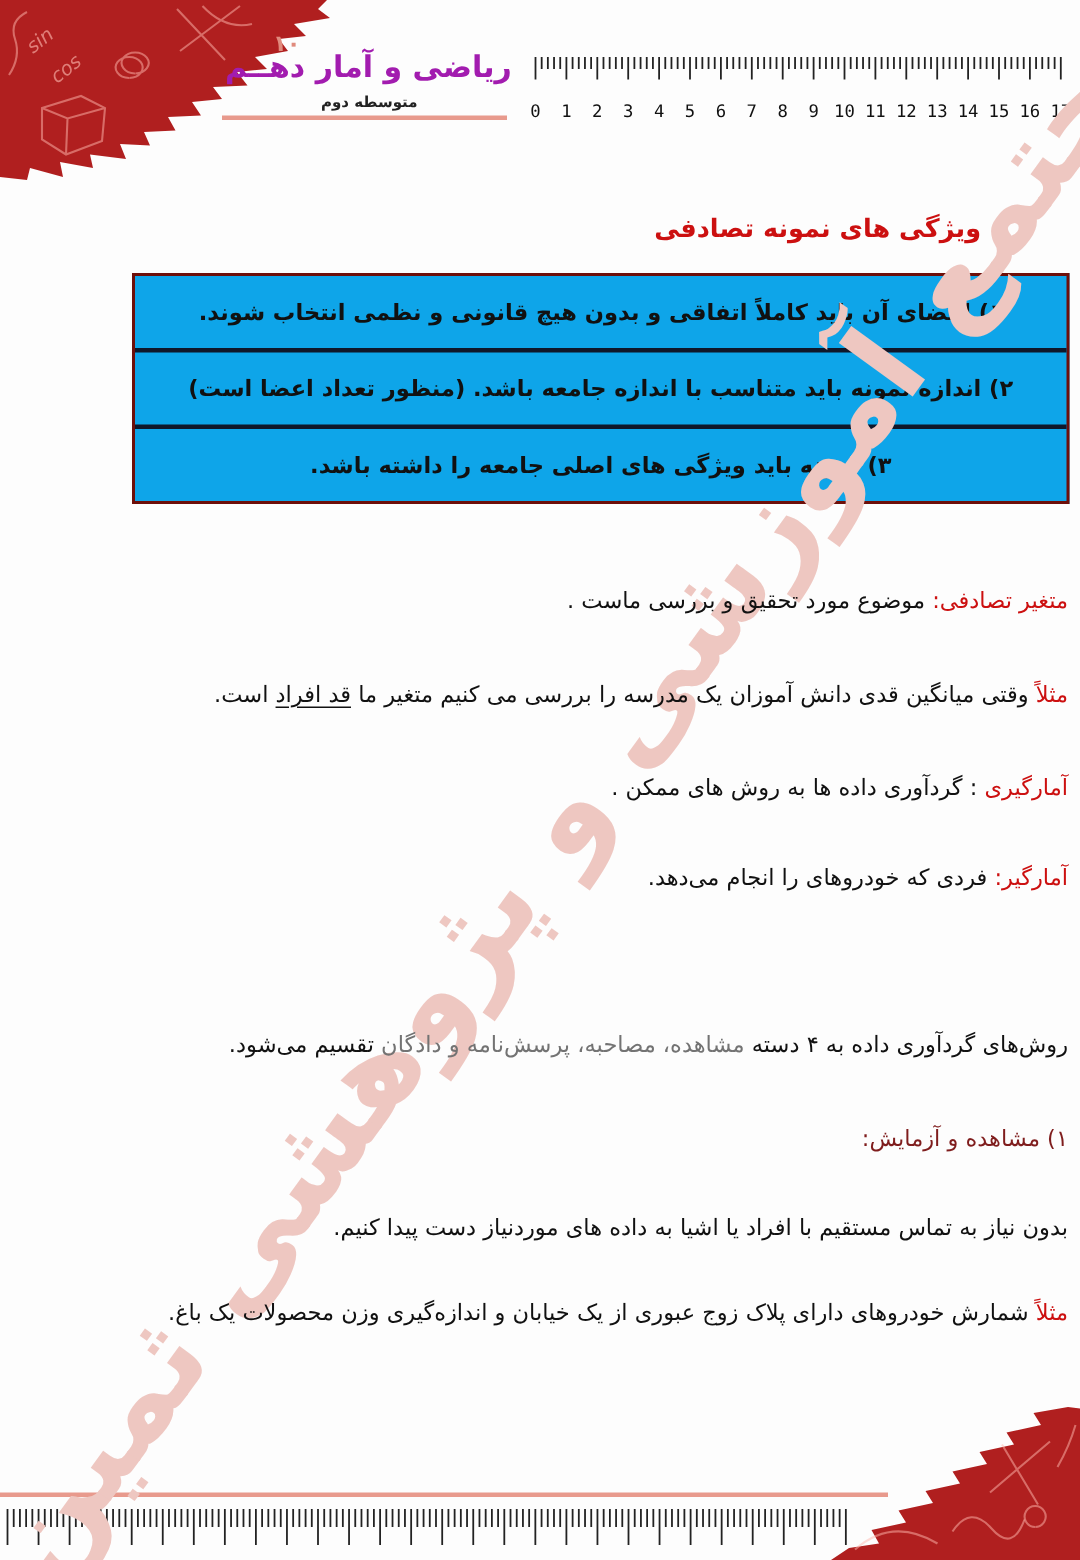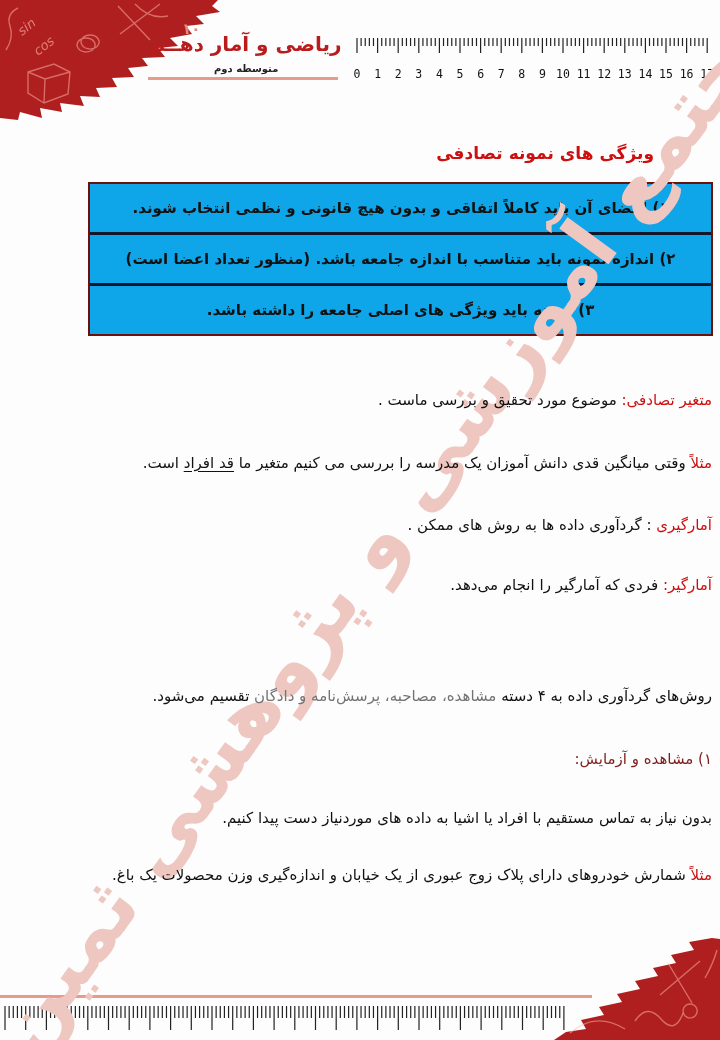--- a/index.html
+++ b/index.html
@@ -8,22 +8,22 @@
     background:#fdfdfd;font-family:"DejaVu Sans",sans-serif;
   }
   
   .corner{position:absolute;}
   .corner-tl{left:0;top:0;}
   .corner-br{left:540px;top:933px;}
   .doodle{stroke:rgba(255,185,175,0.5);stroke-width:1.4;fill:none;}
   .doodle-text{fill:rgba(255,190,180,0.6);font-style:italic;font-size:13px;font-family:"DejaVu Sans",sans-serif;}
   
   .logo{position:absolute;left:148px;top:30px;width:196px;height:62px;direction:rtl;}
-  .logo-title{position:absolute;right:2px;top:2px;width:192px;text-align:center;
-    font-size:20px;font-weight:bold;color:#b91c1c;white-space:nowrap;}
+  .logo-title{position:absolute;right:2px;top:2px;width:192px;text-align:left;
+    font-size:20px;font-weight:bold;color:#a21caf;white-space:nowrap;}
   .logo-badge{position:absolute;left:34px;top:-10px;font-size:15px;font-weight:bold;color:#e08b7d;}
   .logo-subtitle{position:absolute;left:66px;top:33px;font-size:10px;font-weight:bold;color:#222;letter-spacing:1px;}
   .logo-underline{position:absolute;left:0px;top:47px;width:190px;height:3px;background:#e89a8d;}
   
   .ruler{position:absolute;}
   #ruler-top{left:352px;top:38px;}
   #ruler-bottom{left:0px;top:1006px;}
   .ruler line{stroke:#222;stroke-width:1.2;}
   .ruler text{font-size:11.5px;fill:#111;text-anchor:middle;font-family:"DejaVu Sans Mono",monospace;}
   
@@ -204,21 +204,21 @@
   <div class="watermark">مجتمع آموزشی و پژوهشی ثمین</div>
 
   <h1 class="doc-title">ویژگی های نمونه تصادفی</h1>
 
   <p class="para p-random-variable"><span class="lead">متغیر تصادفی:</span><span> موضوع مورد تحقیق و بررسی ماست .</span></p>
 
   <p class="para p-example-height"><span class="lead">مثلاً</span><span> وقتی میانگین قدی دانش آموزان یک مدرسه را بررسی می کنیم متغیر ما </span><span class="u">قد افراد</span><span> است.</span></p>
 
   <p class="para p-collection"><span class="lead">آمارگیری</span><span> : گردآوری داده ها به روش های ممکن .</span></p>
 
-  <p class="para p-statistician"><span class="lead">آمارگیر:</span><span> فردی که آمارگیر را انجام می‌دهد.</span></p>
+  <p class="para p-statistician"><span class="lead">آمارگیر:</span><span> فردی که خودروهای را انجام می‌دهد.</span></p>
 
   <p class="para p-methods"><span>روش‌های گردآوری داده به ۴ دسته </span><span class="red-run">مشاهده، مصاحبه، پرسش‌نامه و دادگان</span><span> تقسیم می‌شود.</span></p>
 
   <p class="para h-red h-observation">۱) مشاهده و آزمایش:</p>
 
   <p class="para p-observation-desc">بدون نیاز به تماس مستقیم با افراد یا اشیا به داده های موردنیاز دست پیدا کنیم.</p>
 
   <p class="para p-example-counting"><span class="lead">مثلاً</span><span> شمارش خودروهای دارای پلاک زوج عبوری از یک خیابان و اندازه‌گیری وزن محصولات یک باغ.</span></p>
 
   <div class="bottom-line"></div>

